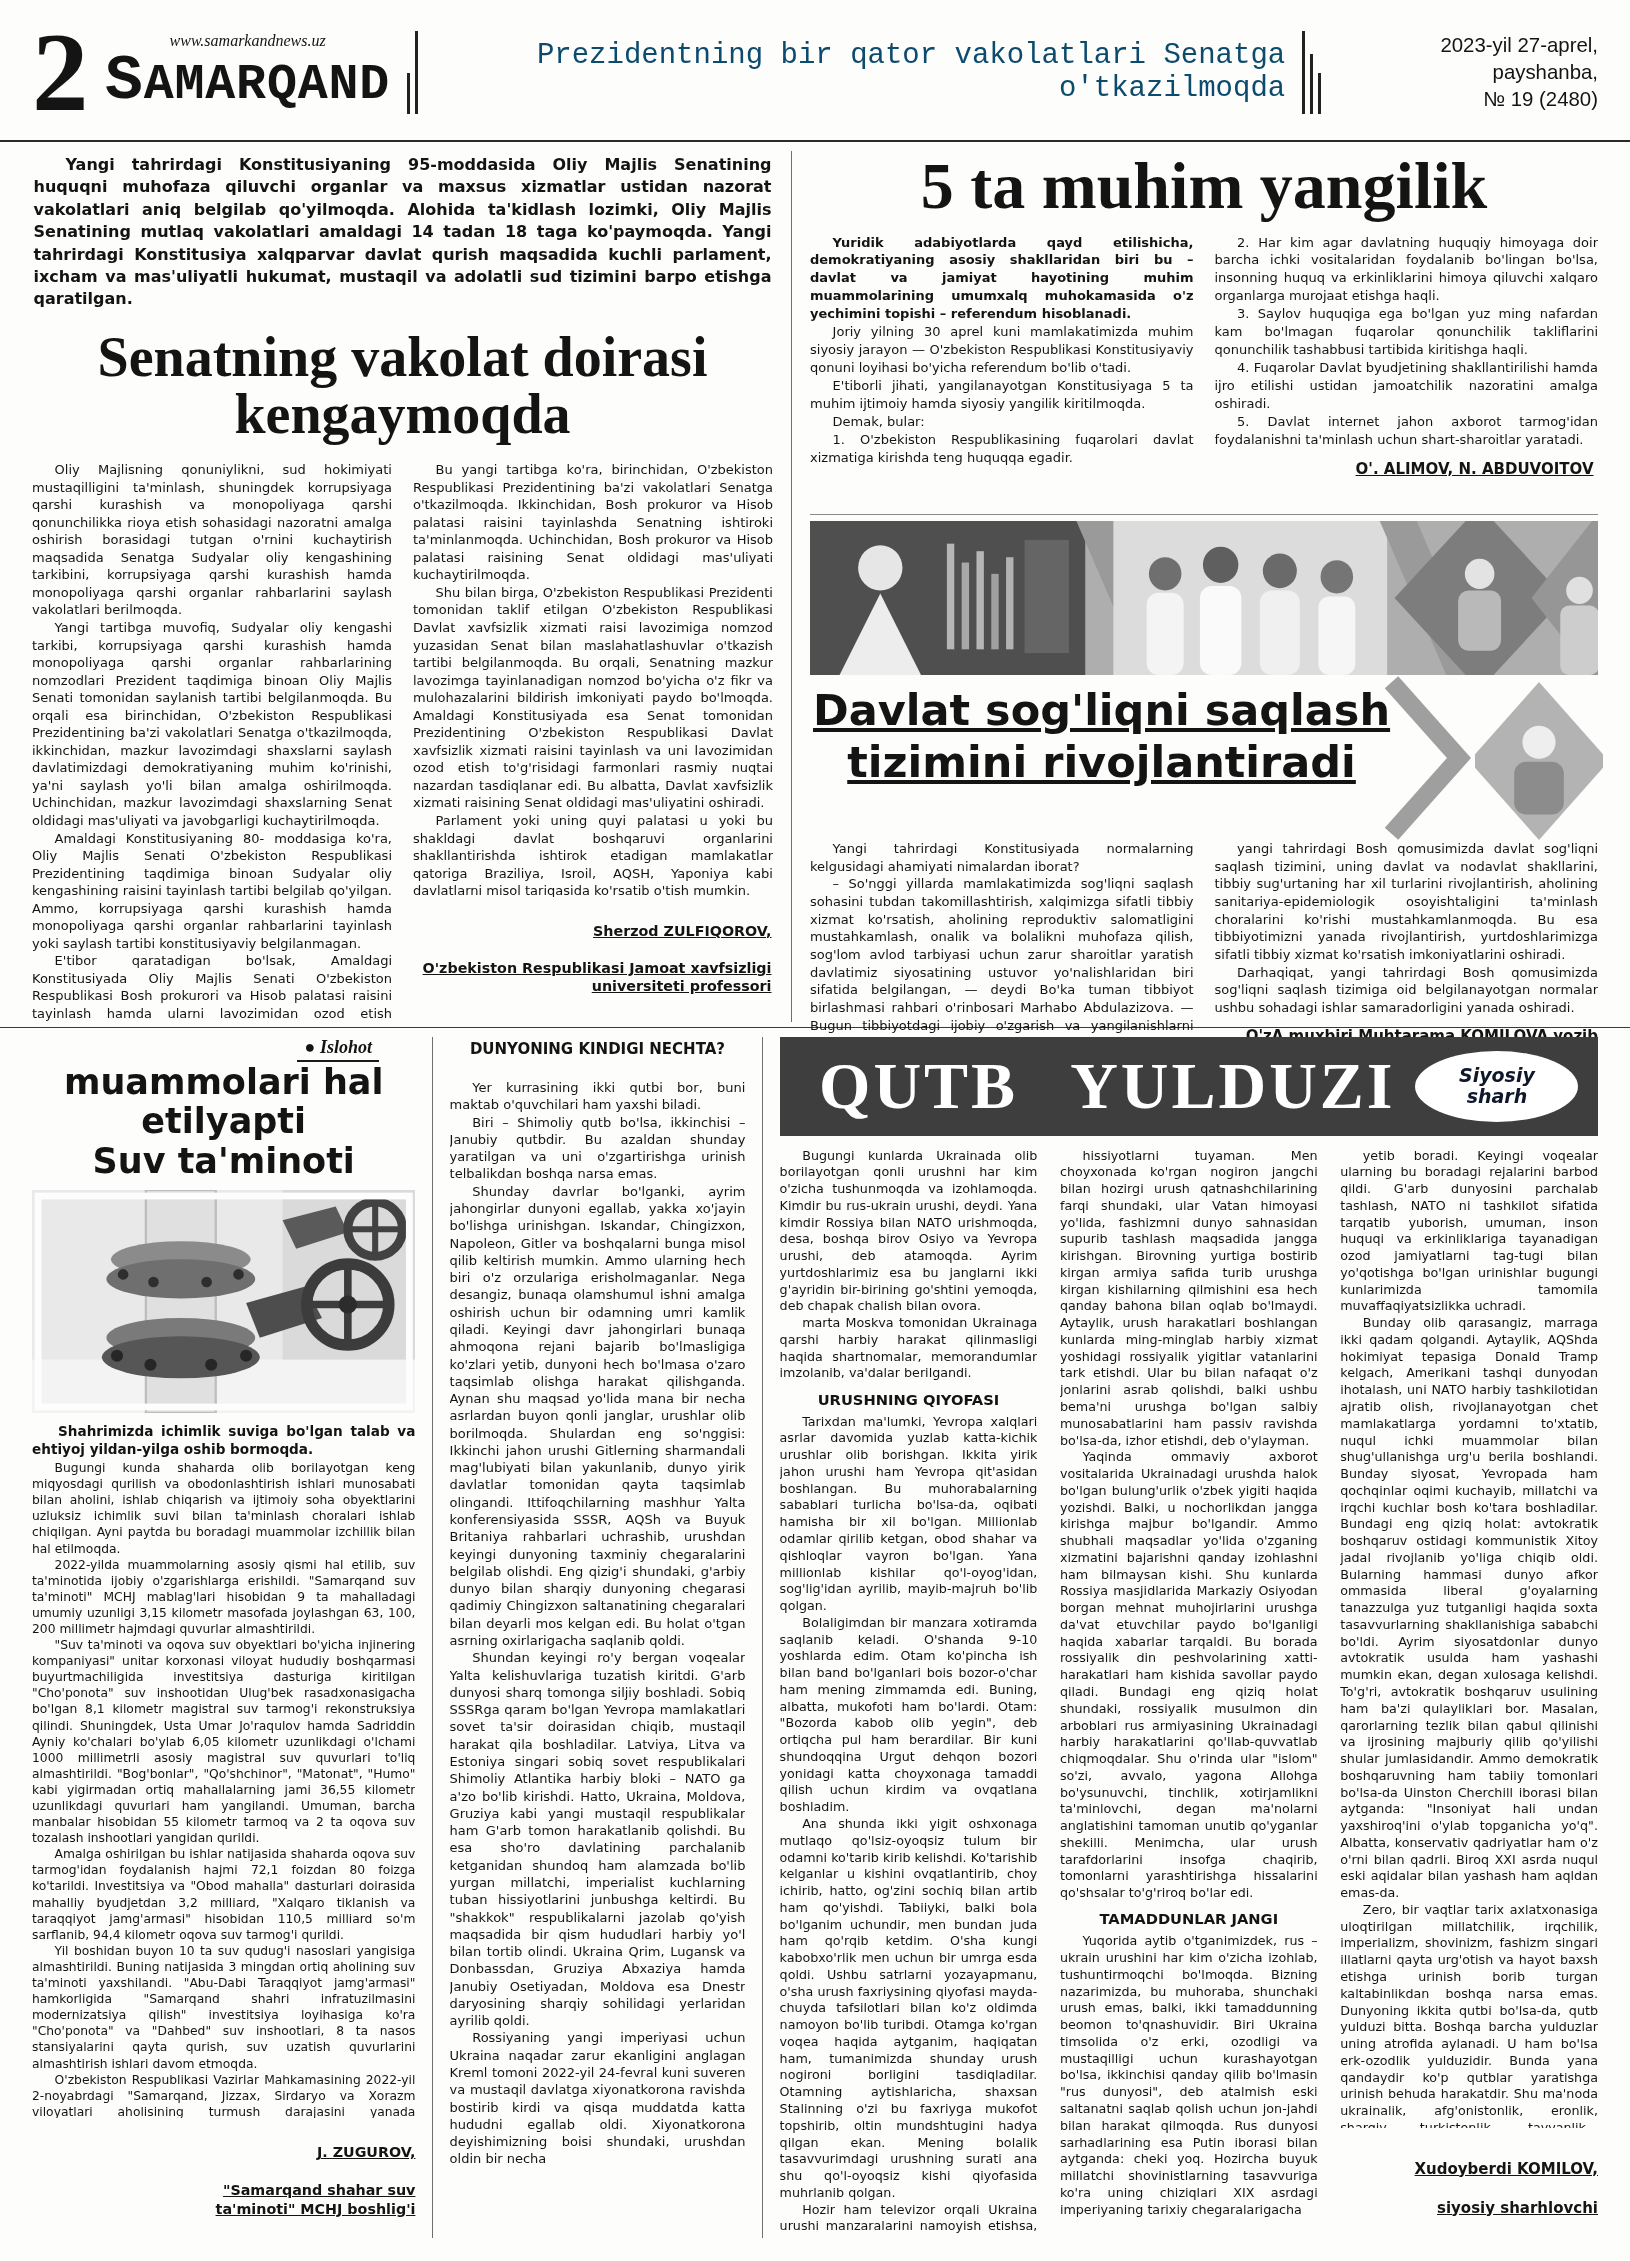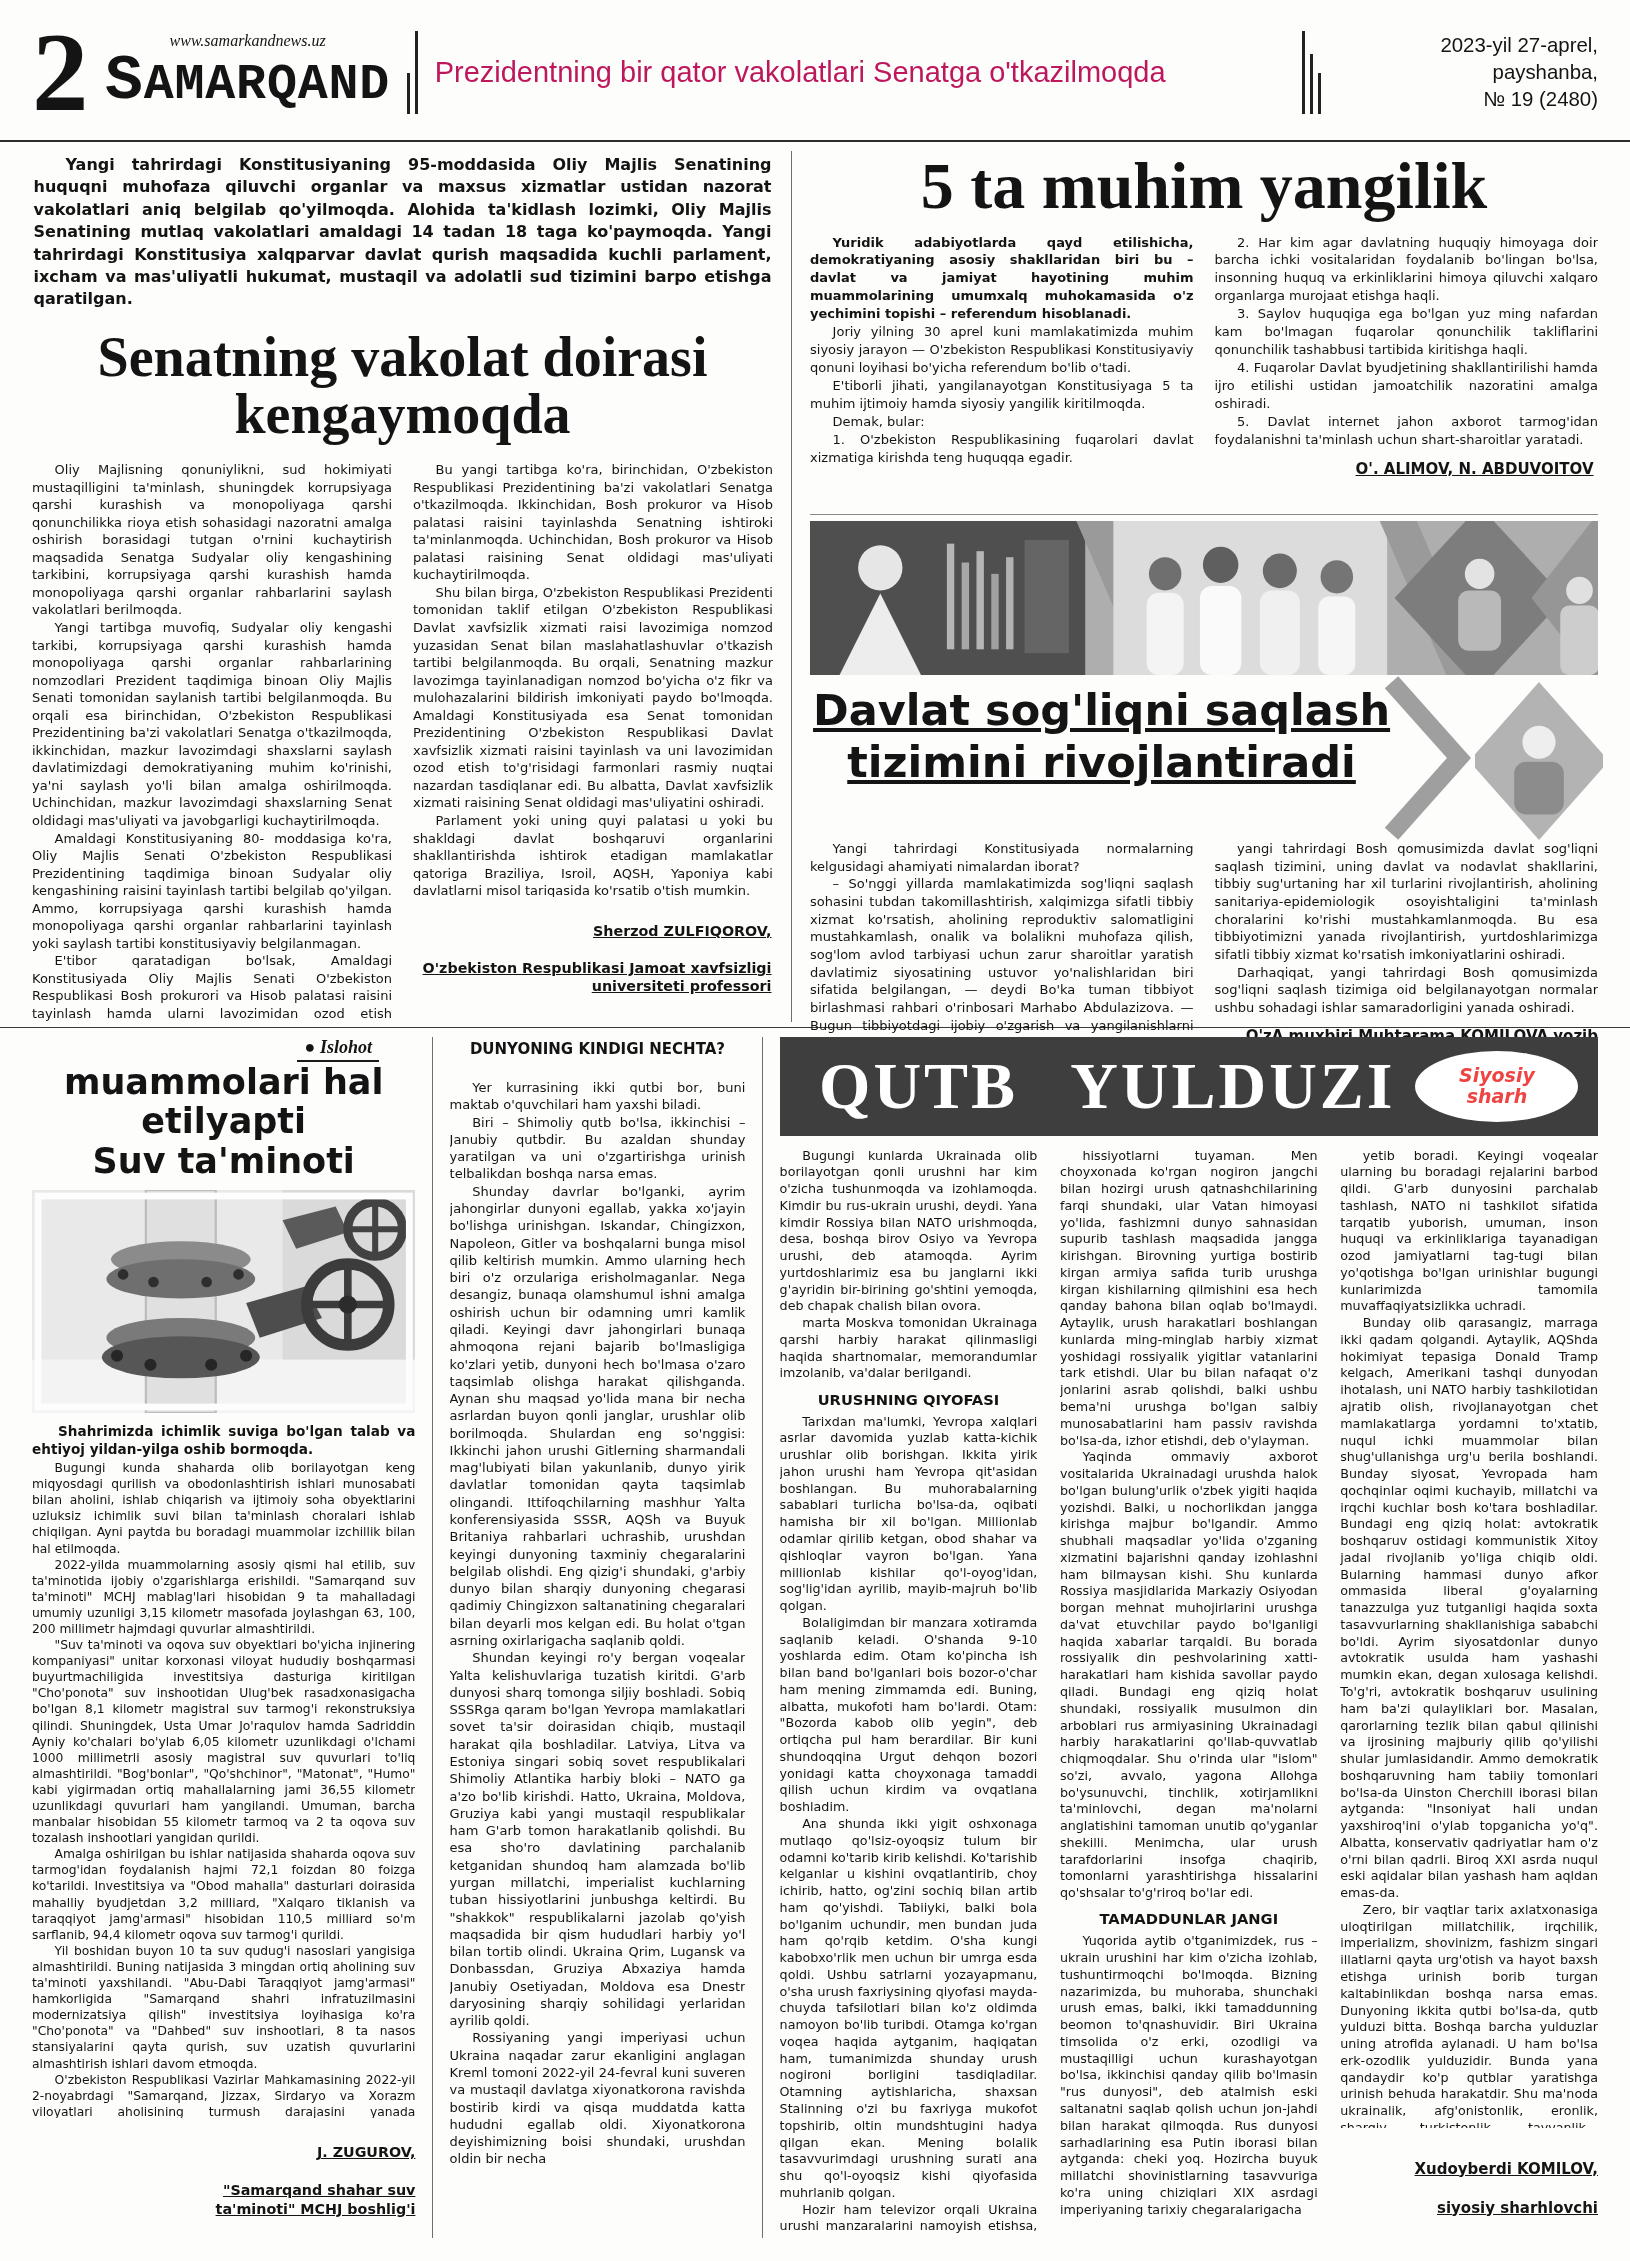--- a/index.html
+++ b/index.html
@@ -12,21 +12,21 @@
   .header { height:142px; border-bottom:2.3px solid #2b2b2b; display:flex; align-items:center;
     padding:7.5px 32px 3px 32px; gap:16.6px; box-sizing:border-box; }
   .pagenum { font-family:"Liberation Serif", serif; font-weight:bold; font-size:113px; line-height:.8; }
   .masthead { text-align:center; min-width:249px; }
   .mast-url { font-family:"Liberation Serif", serif; font-style:italic; font-size:16px; display:block; }
   .mast-name { font-family:Liberation Mono, monospace; font-weight:bold; font-size:50px; letter-spacing:0.8px; display:block; line-height:1; }
   .mast-name::first-letter { font-size:63px; }
   .bars { display:flex; align-items:flex-end; gap:5.3px; height:83px; }
   .bars i { display:block; width:3px; background:#222; }
   .bars .b1 { height:83px; } .bars .b2 { height:60px; } .bars .b3 { height:41px; }
-  .head-title { flex:1; text-align:left; font-size:29px; color:#be185d; font-family:Liberation Sans, sans-serif; }
+  .head-title { flex:1; text-align:right; font-size:29px; color:#0c4a6e; font-family:Liberation Mono, monospace; }
   .dateline { width:260px; text-align:right; font-size:20.4px; line-height:1.3; font-family:"Liberation Sans", sans-serif; }
   .cols p { margin:0; text-indent:22.6px; text-align:justify; }
   .byline { font-weight:bold; text-align:right;text-decoration:underline; }
   
   .top { display:flex; padding:9px 32px 0 32px; height:880px; box-sizing:border-box; }
   .top-left { width:760px; padding-right:18px; border-right:0.8px solid #6f6f6f; display:flex; flex-direction:column; box-sizing:border-box; }
   .lead-intro { font-weight:bold; font-size:16px; line-height:1.4; padding:3px 1.5px 4.5px 1.5px; }
   .lead-intro p { text-indent:32px; }
   .senat-title { font-family:"Liberation Serif", serif; font-weight:bold; font-size:56px; line-height:1.02; text-align:center; margin:13.6px 0 18px 0; }
   .senat-cols { flex:1; display:flex; gap:21px; overflow:hidden; font-size:13px; line-height:1.35; }
@@ -58,21 +58,21 @@
   .suv-lead { font-weight:bold; font-size:13.6px; line-height:1.35; margin:9px 0 1.5px 0; }
   .suv-lead p { text-indent:26px; }
   .suv-body { flex:1; overflow:hidden; font-size:12.3px; line-height:1.31; }
   .suv-byline { font-size:14.3px; line-height:1.32; padding:6px 0 0 0; white-space:pre-line; }
   .col-dunyo { width:330px; padding:0 16.6px; border-right:0.8px solid #6f6f6f; display:flex; flex-direction:column; box-sizing:border-box; }
   .dunyo-sub { font-weight:bold; font-size:15px; margin:3px 0 1.5px 0; text-align:center; }
   .dunyo-body { flex:1; overflow:hidden; font-size:13px; line-height:1.33;margin-top:20px; }
   .col-qutb { flex:1; padding-left:16.6px; display:flex; flex-direction:column; box-sizing:border-box; }
   .banner { height:99px; background:#3e3e3e; color:#fff; display:flex; align-items:center; padding:0 19.6px; }
   .banner-title { flex:1; text-align:center; font-family:"Liberation Serif", serif; font-weight:bold; font-size:66px; letter-spacing:3px; word-spacing:35px; }
-  .badge { width:163px; height:71px; background:#fff; border-radius:50%; color:#ef4444; display:flex; flex-direction:column; align-items:center; justify-content:center; font-weight:bold; font-style:italic; font-size:19px; line-height:1.12; }
+  .badge { width:163px; height:71px; background:#fff; border-radius:50%; color:#0f172a; display:flex; flex-direction:column; align-items:center; justify-content:center; font-weight:bold; font-style:italic; font-size:19px; line-height:1.12; }
   .qutb-cols { flex:1; display:flex; gap:22.6px; margin-top:12px; overflow:hidden; font-size:12.7px; line-height:1.32; }
   .qutb-cols .col { flex:1; overflow:hidden; display:flex; flex-direction:column; }
   .qutb-sub { font-weight:bold; font-size:14.7px; margin:7.5px 0 4.5px 0; text-align:center; }
   .qutb-byline { font-size:15px; line-height:1.3; margin-top:12px; white-space:pre-line; }
 </style>
 </head>
 <body>
 
 <div class="page">
 

